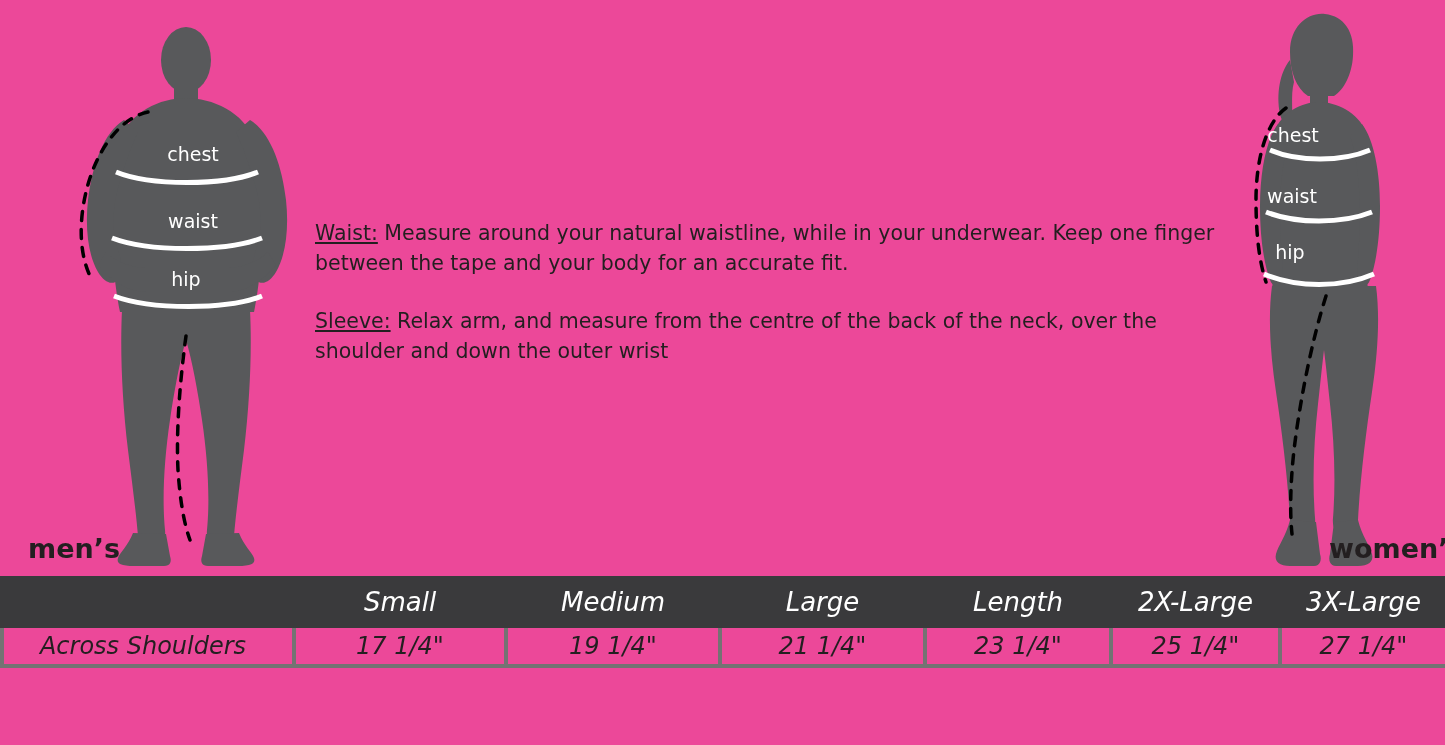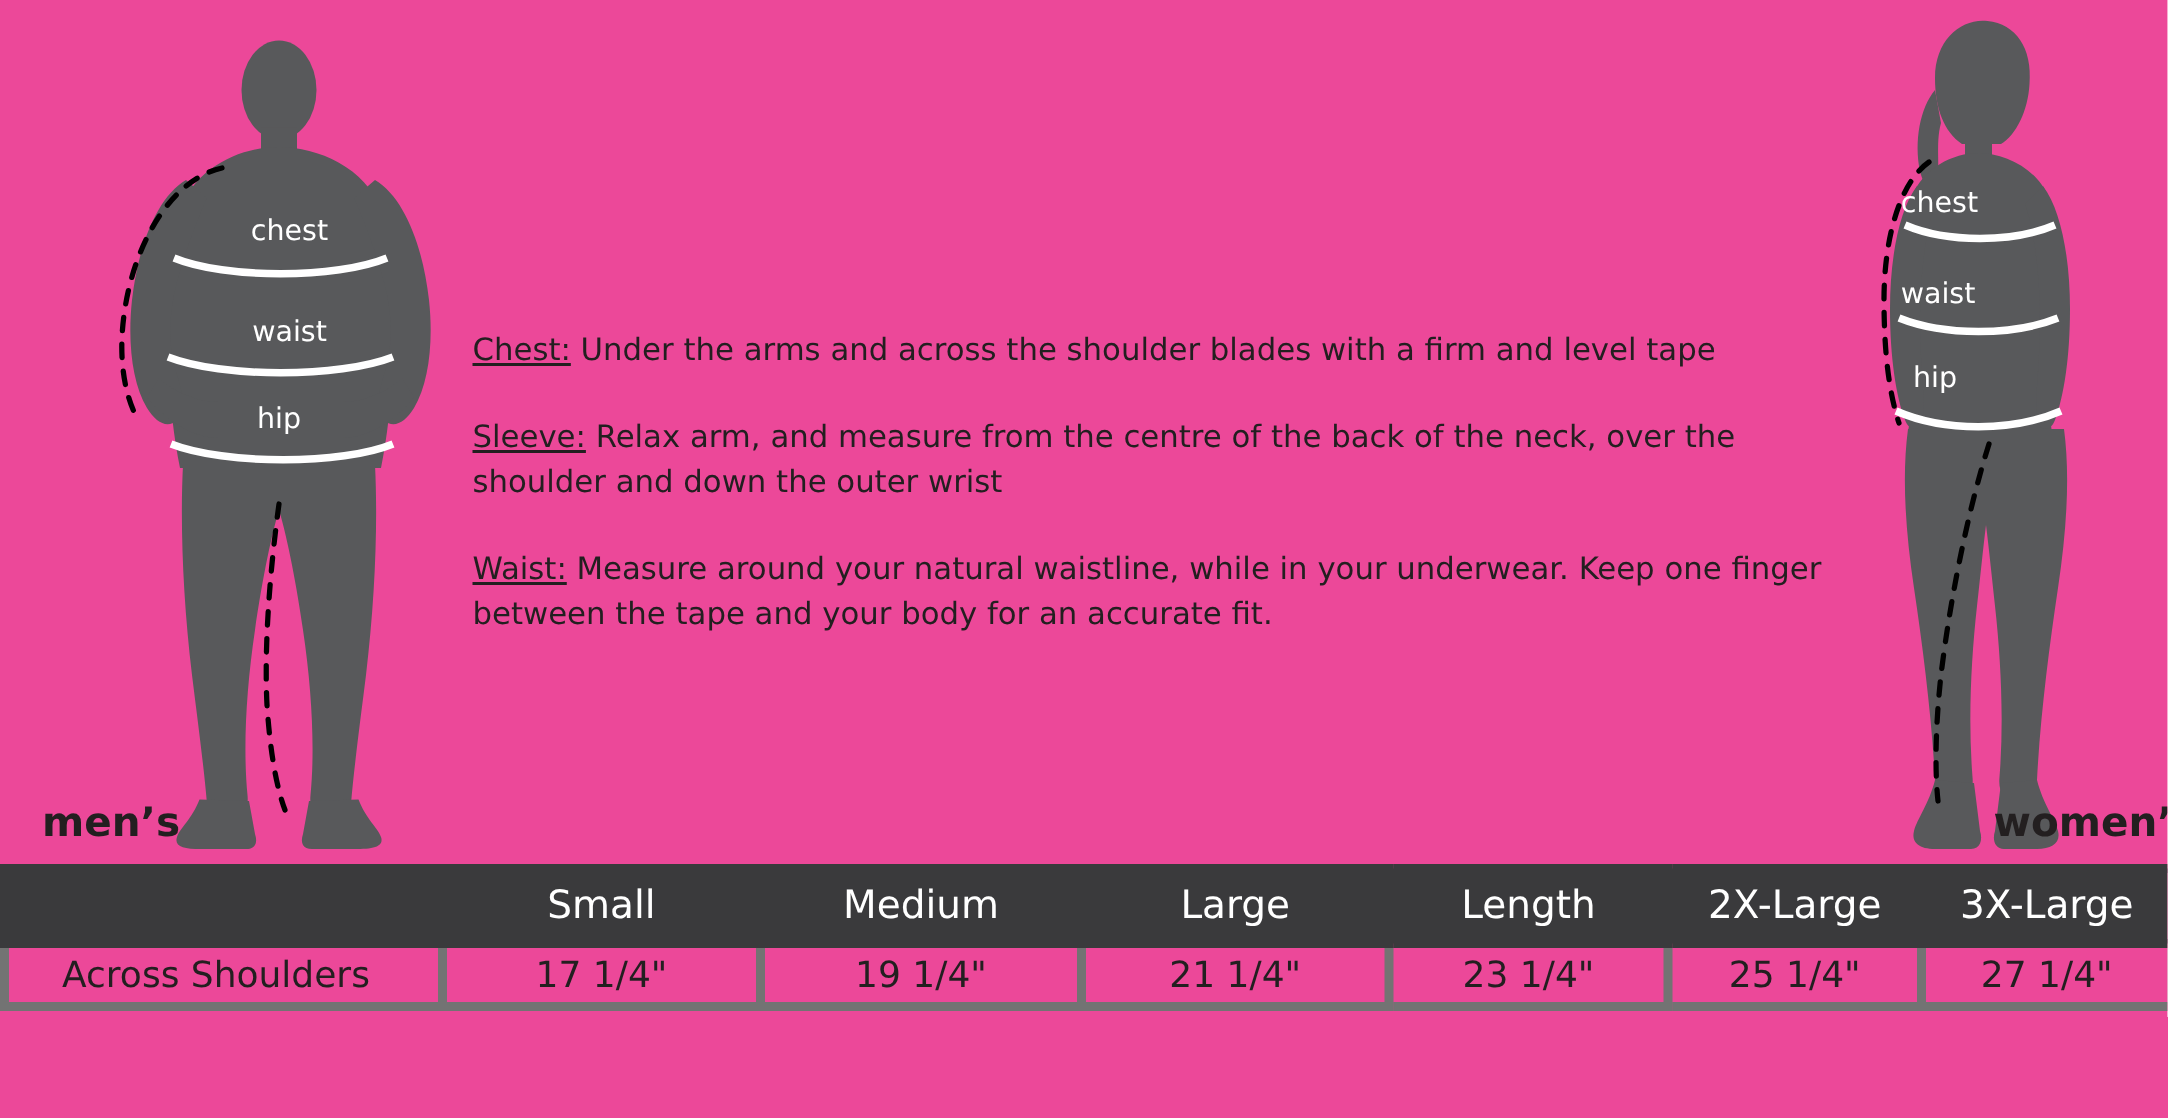--- a/index.html
+++ b/index.html
@@ -65,27 +65,28 @@
   
   #size-table {
     position: absolute;
     left: 0;
     top: 576px;
     width: 1445px;
     border-collapse: collapse;
     table-layout: fixed;
   }
   #size-table th, #size-table td {
-    border: 6px solid #737373;
+    border: 4px solid #737373;
     text-align: center;
     font-size: 24px;
     height: 36px;
     padding: 0;
     font-weight: normal;
     color: #231f20;
+    font-style: italic;
   }
   #size-table thead th {
     background: #3a3a3c;
     color: #ffffff;
     font-size: 26px;
     height: 44px;
     border-color: #3a3a3c;
   }
   #size-table thead th.corner {
     background: #3a3a3c;
@@ -235,23 +236,22 @@
     </g>
   </svg>
 
   <span class="band-label" style="left:1262px; top:124px; width:62px;">chest</span>
   <span class="band-label" style="left:1258px; top:185px; width:68px;">waist</span>
   <span class="band-label" style="left:1266px; top:241px; width:48px;">hip</span>
 
   <span class="fig-label" id="women-label">women’s</span>
 
   <div id="instructions">
-    <p><span class="term">Chest:</span><span> Under the arms and across the shoulder blades with a firm and level tape</span></p>
+    <p><span class="term">Waist:</span><span> Measure around your natural waistline, while in your underwear. Keep one finger between the tape and your body for an accurate fit.</span></p>
     <p><span class="term">Sleeve:</span><span> Relax arm, and measure from the centre of the back of the neck, over the shoulder and down the outer wrist</span></p>
-    <p><span class="term">Waist:</span><span> Measure around your natural waistline, while in your underwear. Keep one finger between the tape and your body for an accurate fit.</span></p>
   </div>
 
   <table id="size-table">
     <colgroup>
       <col class="c0">
         <col class="c1">
         <col class="c2">
         <col class="c3">
         <col class="c4">
         <col class="c5">

